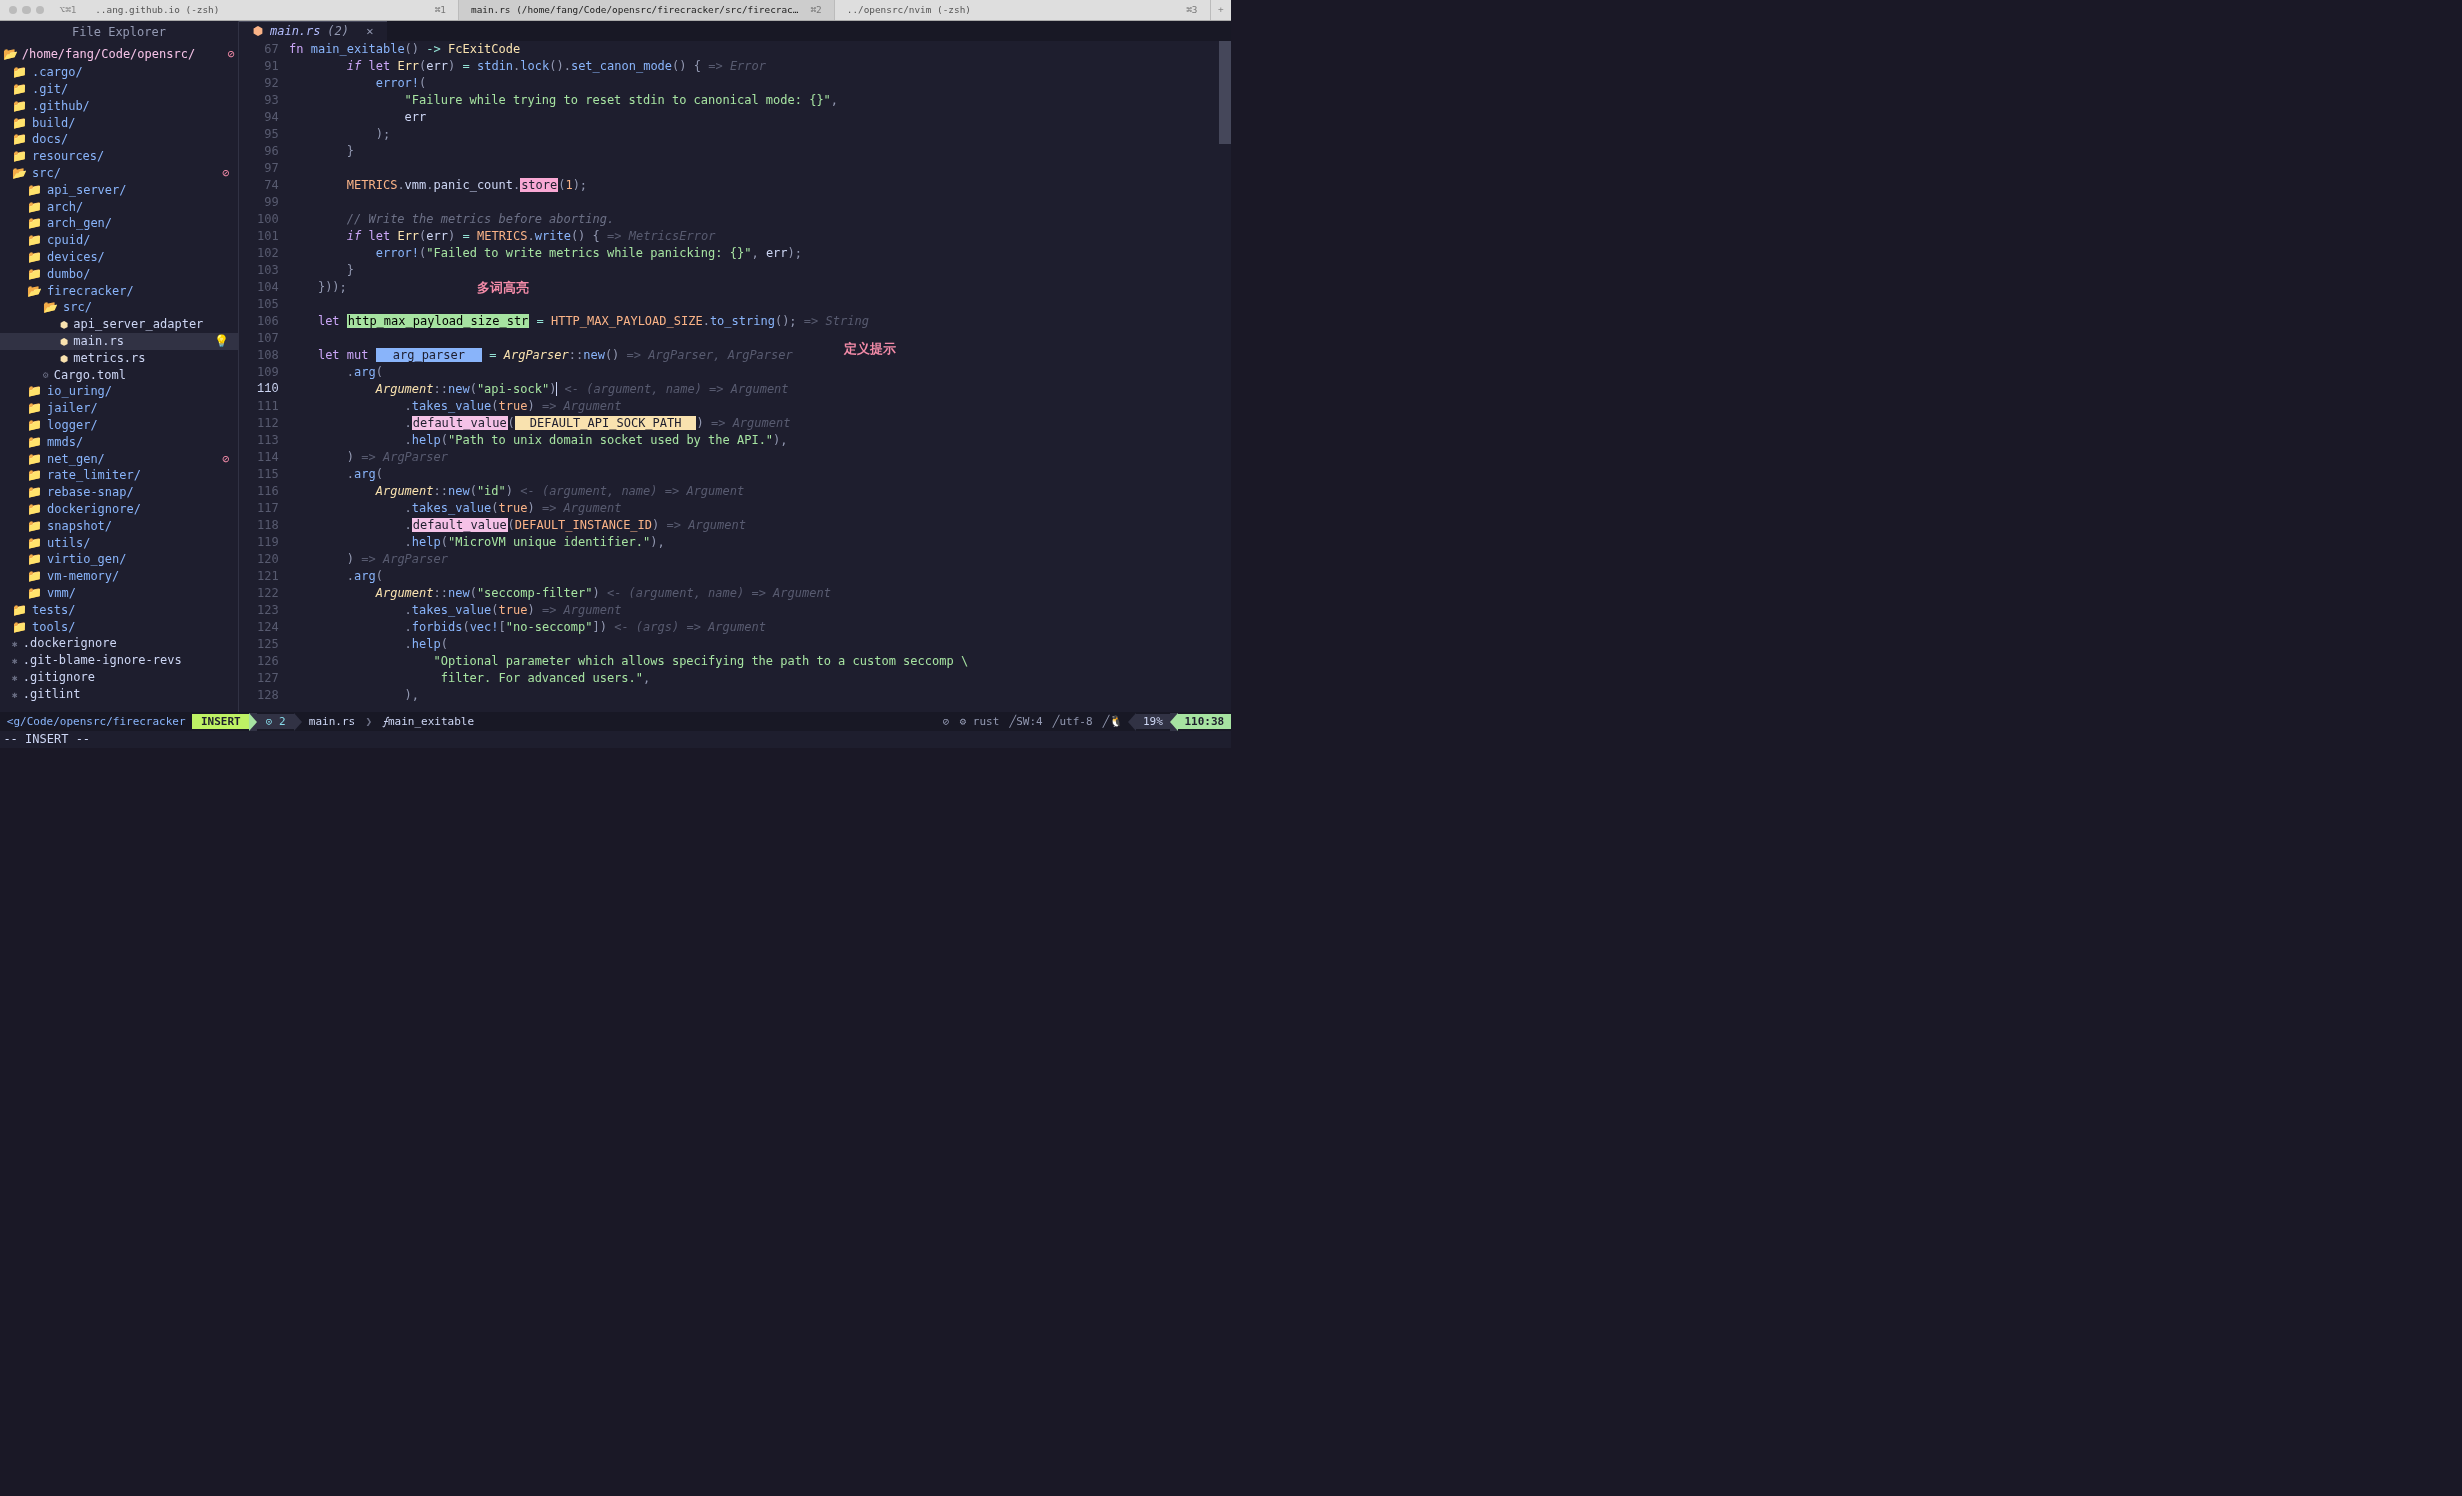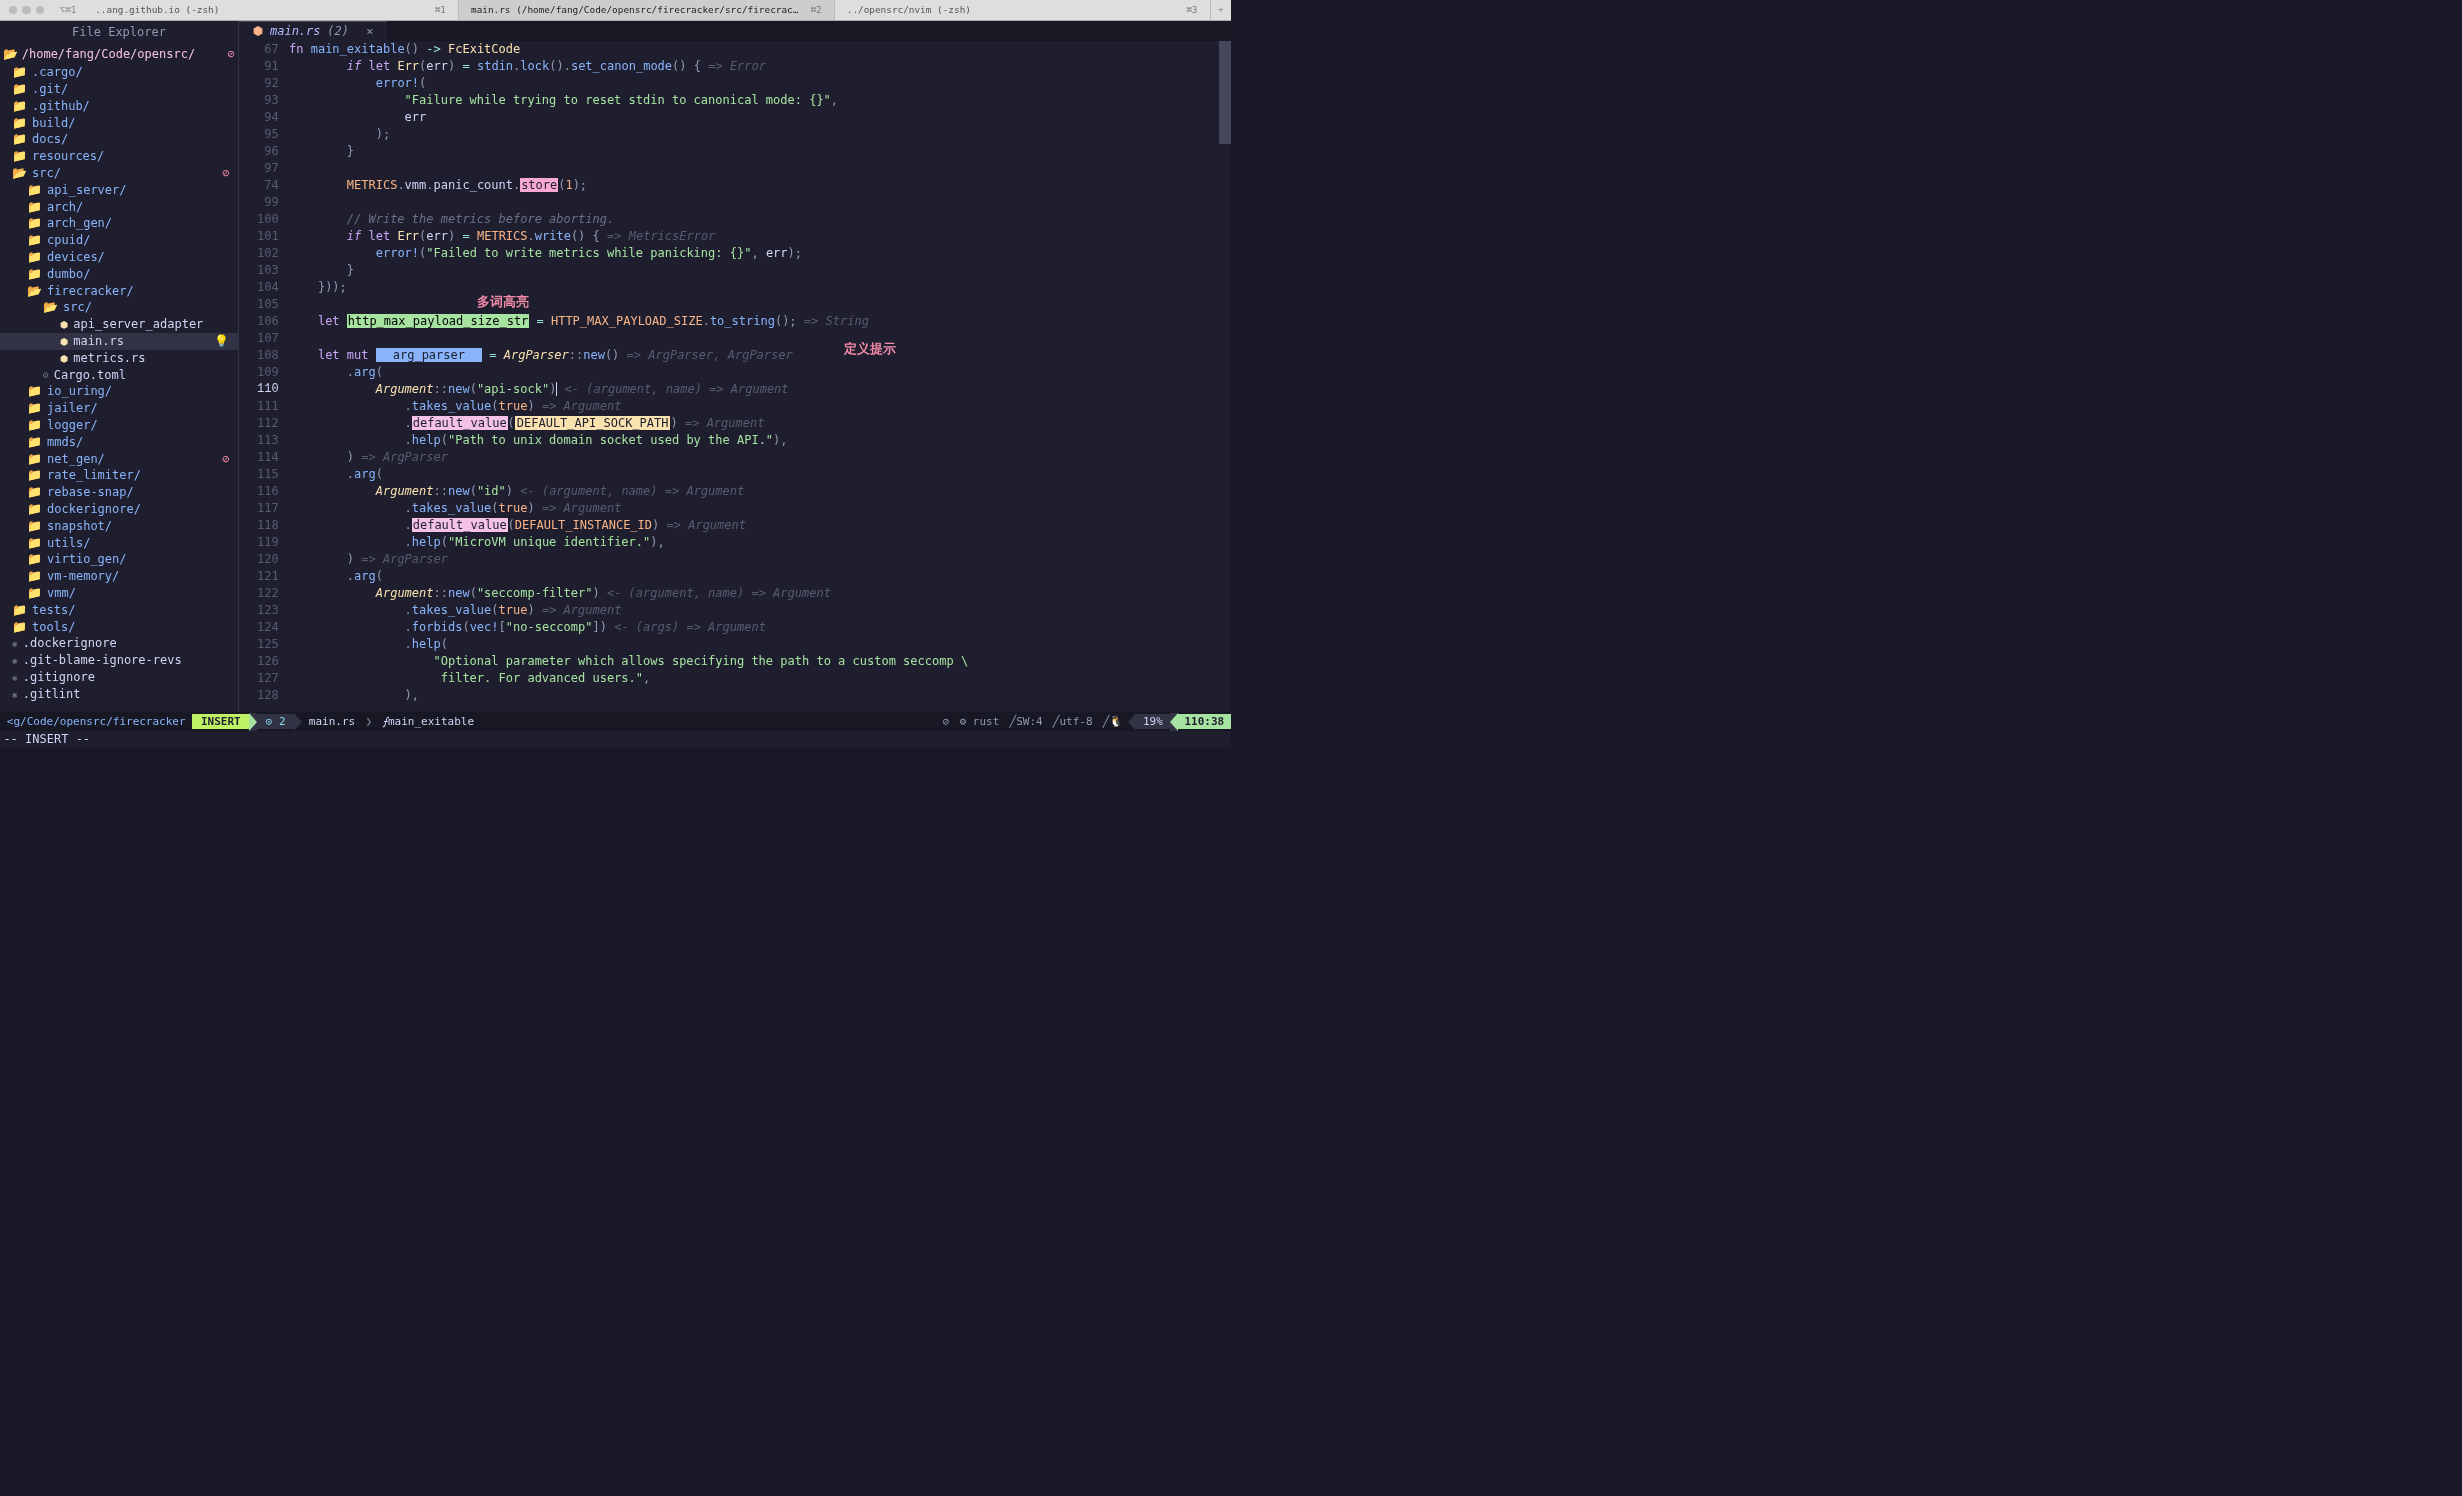--- a/index.html
+++ b/index.html
@@ -211,21 +211,21 @@
     .c-punc { color: #9399b2; }
     .c-op { color: #94e2d5; }
     .c-mac { color: #89b4fa; }
     .c-const { color: #fab387; }
     .c-cmt { color: #6c7086; font-style: italic; }
     .c-inlay { color: #585b70; font-style: italic; }
     .c-method { color: #89b4fa; }
     .hi-green { background: #a6e3a1; color: #000000; padding: 0 0.9px; }
     .hi-blue { background: #89b4fa; color: #1e1e2e; padding: 0 17px; }
     .hi-pink { background: #f5c2e7; color: #1e1e2e; padding: 0 0.9px; }
-    .hi-yellow { background: #f9e2af; color: #1e1e2e; padding: 0 2px; text-align: center; }
+    .hi-yellow { background: #f9e2af; color: #1e1e2e; padding: 0 15px; text-align: center; }
     .hi-red { background: #f9a8d4; color: #1e1e2e; padding: 0 0.9px; }
     .cursor { border-left: 0.9px solid #cdd6f4; }
   </style>
 </head>
 <body>
 
 <div class="os-tabs">
   <div class="traffic">
     <span></span>
     <span></span>
@@ -501,21 +501,21 @@
           <div class="code-line">                <span class="c-punc">.</span><span class="c-method">help</span><span class="c-punc">(</span><span class="c-str">"MicroVM unique identifier."</span><span class="c-punc">),</span></div>
           <div class="code-line">        <span class="c-punc">)</span> <span class="c-inlay">=&gt; ArgParser</span></div>
           <div class="code-line">        <span class="c-punc">.</span><span class="c-method">arg</span><span class="c-punc">(</span></div>
           <div class="code-line">            <span class="c-type" style="font-style:italic">Argument</span><span class="c-punc">::</span><span class="c-method">new</span><span class="c-punc">(</span><span class="c-str">"seccomp-filter"</span><span class="c-punc">)</span> <span class="c-inlay">&lt;- (argument, name) =&gt; Argument</span></div>
           <div class="code-line">                <span class="c-punc">.</span><span class="c-method">takes_value</span><span class="c-punc">(</span><span class="c-bool">true</span><span class="c-punc">)</span> <span class="c-inlay">=&gt; Argument</span></div>
           <div class="code-line">                <span class="c-punc">.</span><span class="c-method">forbids</span><span class="c-punc">(</span><span class="c-mac">vec!</span><span class="c-punc">[</span><span class="c-str">"no-seccomp"</span><span class="c-punc">])</span> <span class="c-inlay">&lt;- (args) =&gt; Argument</span></div>
           <div class="code-line">                <span class="c-punc">.</span><span class="c-method">help</span><span class="c-punc">(</span></div>
           <div class="code-line">                    <span class="c-str">"Optional parameter which allows specifying the path to a custom seccomp \</span></div>
           <div class="code-line"><span class="c-str">                     filter. For advanced users."</span><span class="c-punc">,</span></div>
           <div class="code-line">                <span class="c-punc">),</span></div>
-          <div class="annotation" style="top: 252px; left: 188px;">多词高亮</div>
+          <div class="annotation" style="top: 238px; left: 188px;">多词高亮</div>
           <div class="annotation" style="top: 299px; left: 555px;">定义提示</div>
         </div>
       <div class="minimap">
           <div class="thumb"></div>
         </div>
     </div>
   </div>
 </div>
 
 <div class="statusline">

